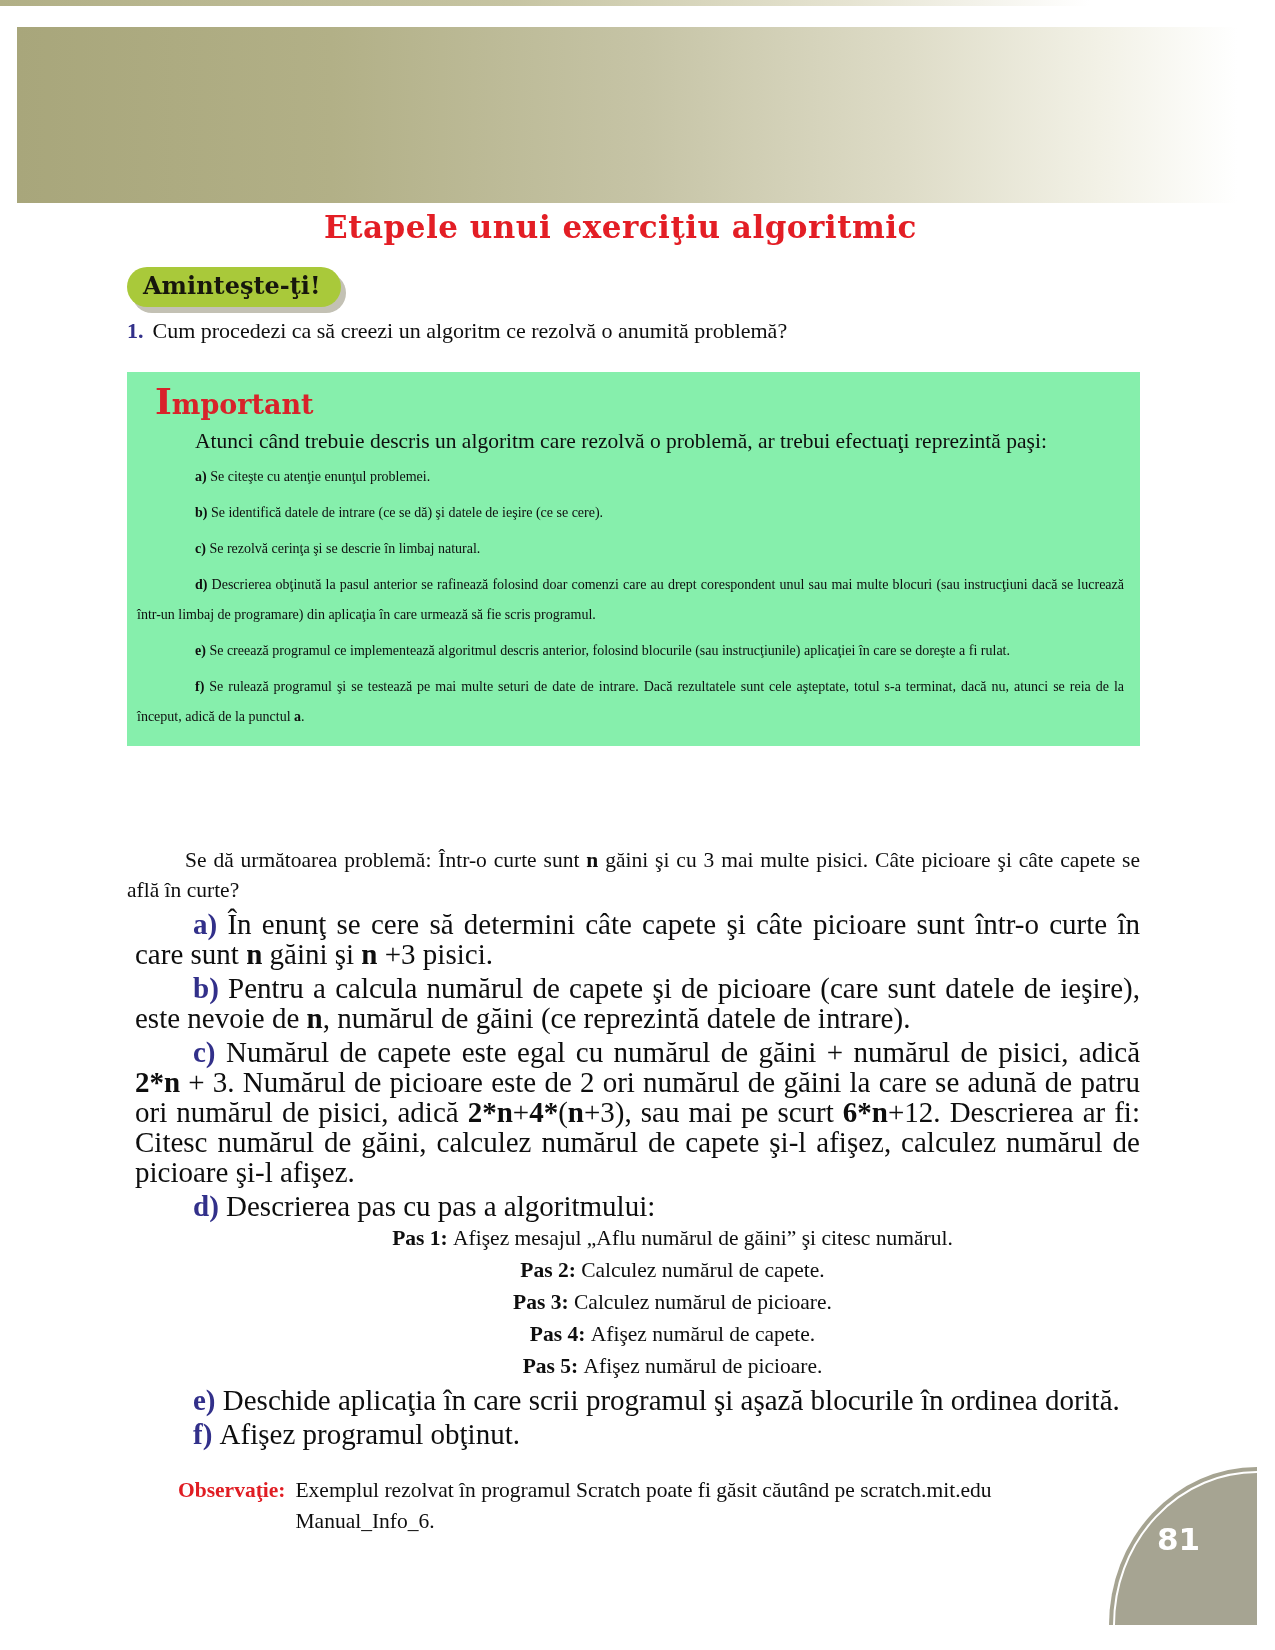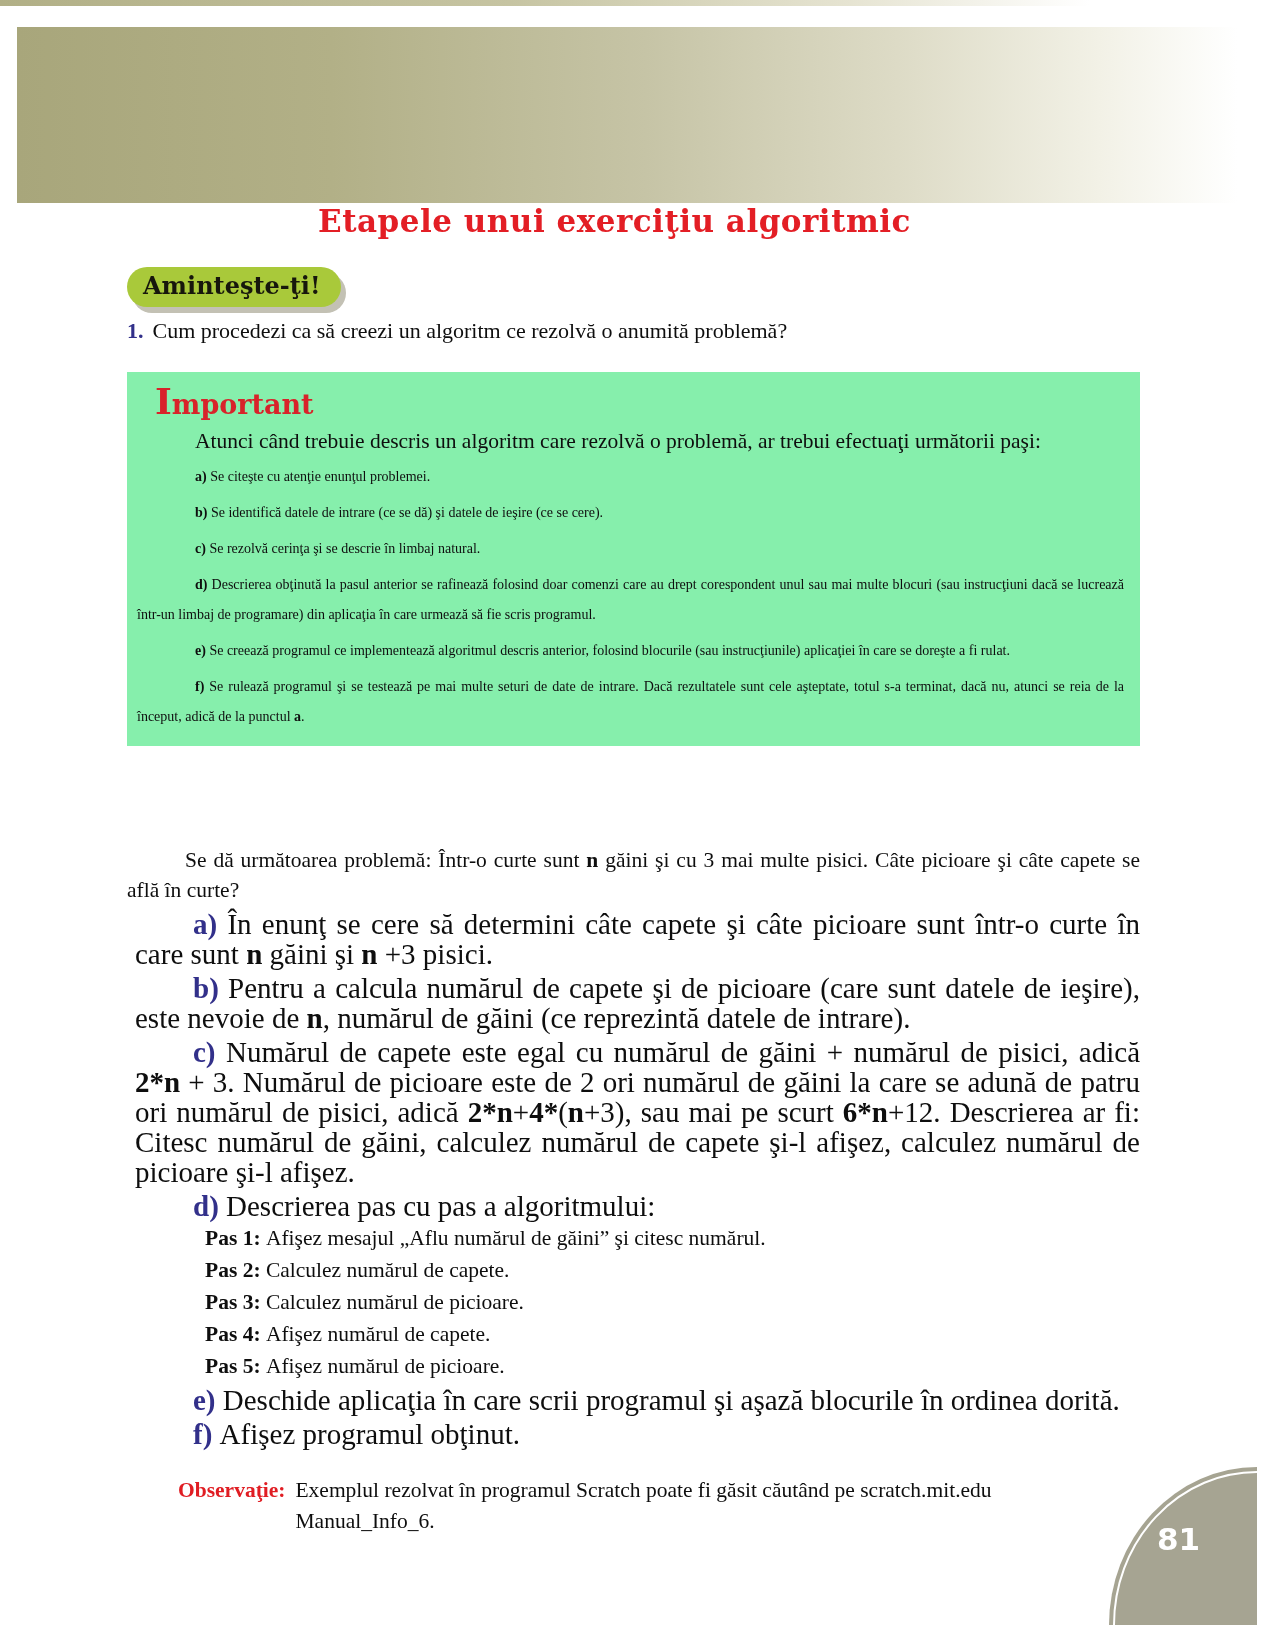--- a/index.html
+++ b/index.html
@@ -9,21 +9,21 @@
   }
   .top-strip{
     position:absolute;top:0;left:0;width:1135px;height:6px;
     background:linear-gradient(to right,#b1af86 0%,#c6c4a2 45%,#e6e4d2 75%,rgba(255,255,255,0) 96%);
   }
   .top-band{
     position:absolute;top:27px;left:17px;width:1258px;height:176px;
     background:linear-gradient(to right,#a8a67b 0%,#b2b087 25%,#c6c4a6 50%,#dddbc6 70%,#f2f1e6 86%,#ffffff 97%);
   }
   .title{
-    position:absolute;top:196px;left:0;width:1215px;margin:7px;text-align:center;
+    position:absolute;top:196px;left:0;width:1215px;margin:13px;text-align:center;
     font-family:"DejaVu Serif",serif;font-size:31px;font-weight:bold;color:#e31e25;letter-spacing:.5px;
   }
   .badge{
     position:absolute;top:267px;left:127px;background:#a9c93a;border-radius:20px;
     padding:4px 20px 7px 16px;box-shadow:5px 6px 0 #c3c1b4;
   }
   .badge-label{font-family:"DejaVu Serif",serif;font-size:24px;font-weight:bold;color:#17170c;}
   .badge-label::first-letter{font-size:32px;}
   .question{position:absolute;top:316px;left:127px;margin:0;font-size:22px;line-height:30px;}
   .qnum{color:#32308a;font-weight:bold;margin-right:9px;}
@@ -33,21 +33,21 @@
   }
   .imp-heading{margin:0 0 2px 18px;font-family:"DejaVu Serif",serif;font-size:27px;font-weight:bold;color:#d8232a;}
   .imp-heading::first-letter{font-size:36px;}
   .imp-intro{margin:4px 0 0 0;text-indent:58px;text-align:justify;font-size:21.5px;line-height:30px;}
   .box-item{margin:6px 0 0 0;text-indent:58px;text-align:justify;font-size:14px;line-height:30px;}
   .box-item .lbl{font-weight:bold;color:#0e0e0e;}
   .content{position:absolute;top:845px;left:127px;width:1013px;}
   .problem{margin:0;text-indent:58px;text-align:justify;font-size:21.5px;line-height:30px;}
   .sol-item{margin:4px 0 0 8px;text-indent:58px;text-align:justify;font-size:29px;line-height:30px;}
   .sol-item .lbl{font-weight:bold;color:#32308a;}
-  .step{margin:2px 0 0 78px;font-size:21.5px;line-height:30px;}
+  .step{margin:2px 0 0 78px;font-size:21.5px;line-height:30px;text-align:center;}
   .step-lbl{font-weight:bold;}
   .b{font-weight:bold;}
   .observation{margin-top:26px;display:flex;align-items:flex-start;padding-left:51px;font-size:21.5px;line-height:31px;}
   .obs-label{font-weight:bold;color:#e01d23;margin-right:10px;white-space:nowrap;}
   .obs-text{width:835px;}
   .corner{position:absolute;right:18px;bottom:25px;width:150px;height:160px;}
   .corner svg{display:block;}
   .pnum{
     position:absolute;left:50px;top:56px;font-family:"DejaVu Sans",sans-serif;
     font-size:31px;font-weight:bold;color:#ffffff;
@@ -64,21 +64,21 @@
 <div class="badge">
   <span class="badge-label">Aminteşte-ţi!</span>
 </div>
 
 <p class="question">
   <span class="qnum">1.</span><span>Cum procedezi ca să creezi un algoritm ce rezolvă o anumită problemă?</span>
 </p>
 
 <section class="important-box">
   <h2 class="imp-heading">Important</h2>
-  <p class="imp-intro">Atunci când trebuie descris un algoritm care rezolvă o problemă, ar trebui efectuaţi următorii paşi:</p>
+  <p class="imp-intro">Atunci când trebuie descris un algoritm care rezolvă o problemă, ar trebui efectuaţi reprezintă paşi:</p>
   <div>
       <p class="box-item"><span class="lbl">a)&nbsp;</span><span>Se citeşte cu atenţie enunţul problemei.</span></p>
       <p class="box-item"><span class="lbl">b)&nbsp;</span><span>Se identifică datele de intrare (ce se dă) şi datele de ieşire (ce se cere).</span></p>
       <p class="box-item"><span class="lbl">c)&nbsp;</span><span>Se rezolvă cerinţa şi se descrie în limbaj natural.</span></p>
       <p class="box-item"><span class="lbl">d)&nbsp;</span><span>Descrierea obţinută la pasul anterior se rafinează folosind doar comenzi care au drept corespondent unul sau mai multe blocuri (sau instrucţiuni dacă se lucrează într-un limbaj de programare) din aplicaţia în care urmează să fie scris programul.</span></p>
       <p class="box-item"><span class="lbl">e)&nbsp;</span><span>Se creează programul ce implementează algoritmul descris anterior, folosind blocurile (sau instrucţiunile) aplicaţiei în care se doreşte a fi rulat.</span></p>
       <p class="box-item"><span class="lbl">f)&nbsp;</span><span>Se rulează programul şi se testează pe mai multe seturi de date de intrare. Dacă rezultatele sunt cele aşteptate, totul s-a terminat, dacă nu, atunci se reia de la început, adică de la punctul </span><span class="b">a</span><span>.</span></p>
     </div>
 </section>
 

